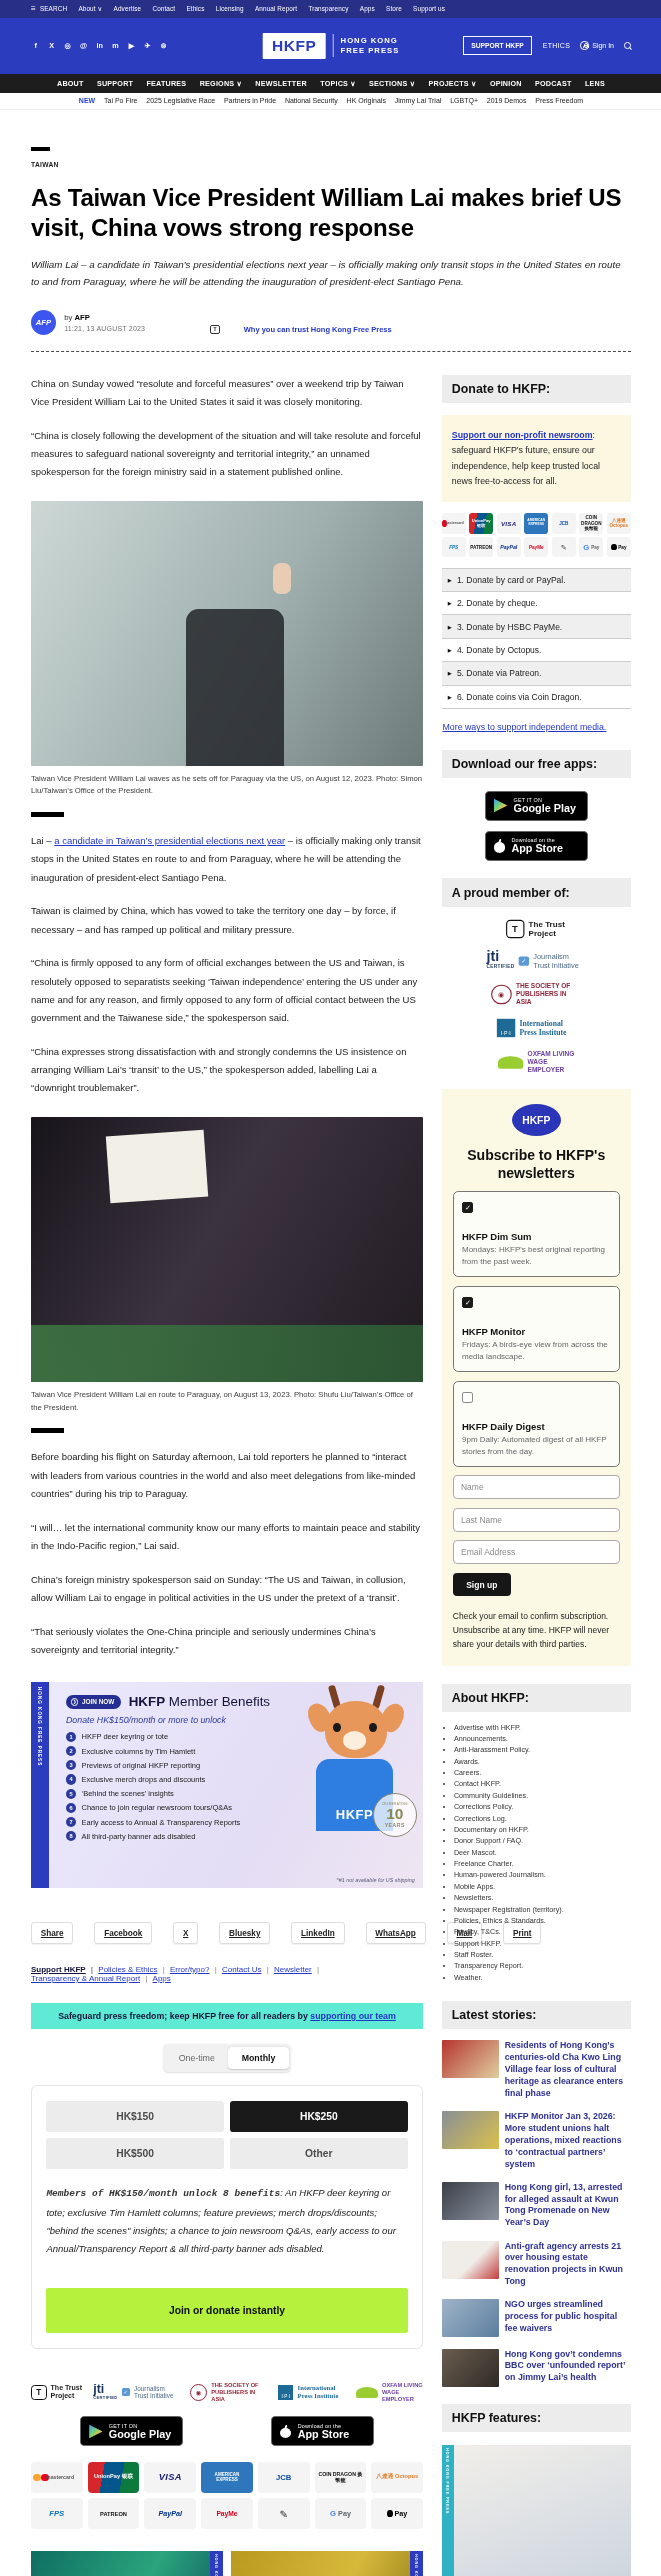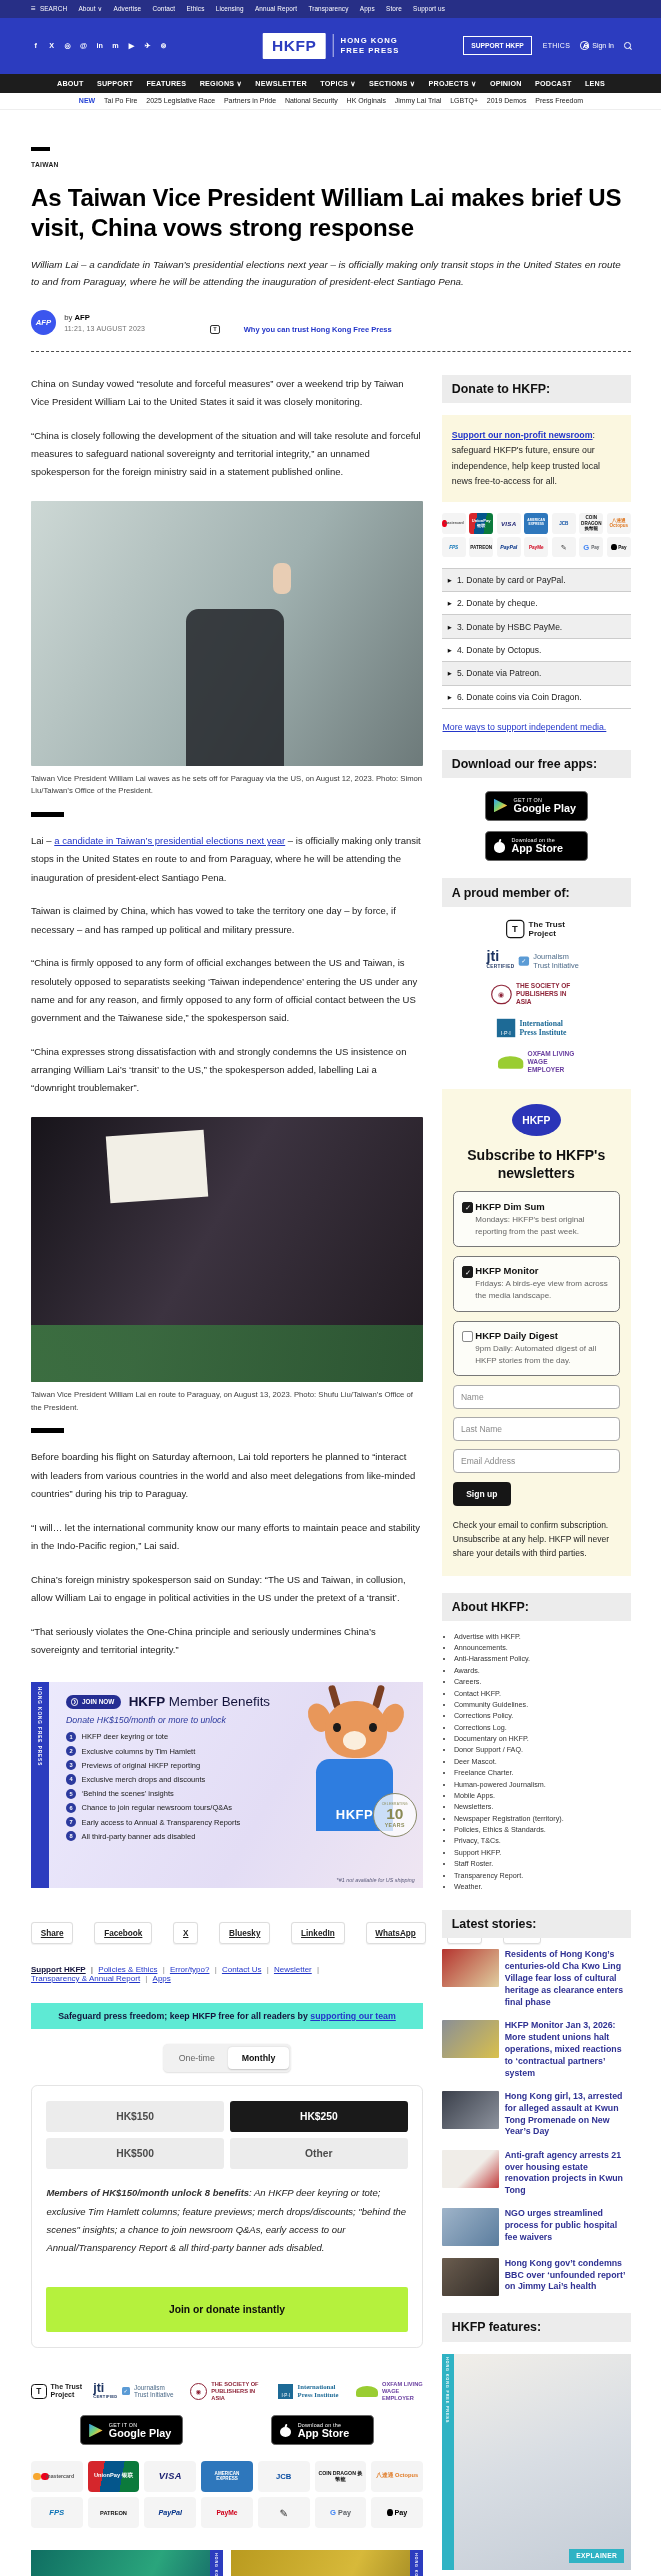--- a/index.html
+++ b/index.html
@@ -125,21 +125,21 @@
   .support-banner a { color:#2336c9; text-decoration:underline; cursor:pointer; }
   .toggle-wrap { display:flex; justify-content:center; margin-top:15.5px; }
   .toggle { background:#f1f1f1; border-radius:5.2px; padding:2.6px; display:flex; box-shadow:0 0.5px 1.5px rgba(0,0,0,.12); }
   .toggle span { padding:6.2px 13.4px; font-size:8.8px; color:#666; cursor:pointer; border-radius:4.1px; }
   .toggle .t-on { background:#fff; color:#111; font-weight:bold; box-shadow:0 0.5px 1.5px rgba(0,0,0,.18); }
   .donate-card { margin-top:13.4px; border:0.5px solid #e4e4e4; border-radius:6.2px; padding:14.4px; }
   .amounts { display:grid; grid-template-columns:1fr 1fr; gap:6.2px; }
   .amount-btn { height:31px; border:none; border-radius:3.1px; background:#ececec; color:#4c4c4c; font-size:10.3px; font-weight:bold; cursor:pointer; font-family:inherit; }
   .amount-btn.sel { background:#1a1a1a; color:#fff; }
   .member-desc { margin-top:14.4px; font-style:italic; font-size:9px; line-height:1.8; color:#555; }
-  .member-desc strong { color:#333; }
+  .member-desc strong { color:#333;font-family:Liberation Mono, monospace; }
   .green-cta { margin-top:14.4px; width:100%; height:45px; background:#b5f13d; border:none; border-radius:2.1px; font-size:10.3px; font-weight:bold; color:#0d0d0d; cursor:pointer; font-family:inherit; }
 
   
   .logos-row { margin:33px 0 5.2px; display:flex; align-items:center; justify-content:space-between; }
   .lg { display:flex; align-items:center; gap:4.1px; }
   .tp-ic { width:15.5px; height:15.5px; border:1.3px solid #111; border-radius:3.6px; display:flex; align-items:center; justify-content:center; font-weight:bold; font-size:8.2px; }
   .tp-tx { font-weight:bold; font-size:7px; line-height:1.15; width:33px; }
   .jti-mark { font-weight:bold; font-size:12.4px; color:#1d3461; line-height:.8; }
   .jti-cert { font-size:4.1px; font-weight:bold; color:#1d3461; letter-spacing:0.3px; }
   .jti-chk { width:8.2px; height:8.2px; background:#5b9bd5; color:#fff; font-size:5.2px; display:flex; align-items:center; justify-content:center; border-radius:1.5px; }
@@ -205,21 +205,21 @@
   .acc-row:nth-child(odd) { background:#efefef; }
   .acc-arrow { font-size:5.2px; color:#111; }
   .more-ways { display:block; margin:13.4px 1px 0; color:#2336c9; text-decoration:underline; font-size:8.8px; cursor:pointer; }
   .side-badges { margin-top:12.4px; display:flex; flex-direction:column; align-items:center; gap:10.3px; }
   .member-logos { margin-top:14.4px; display:flex; flex-direction:column; align-items:center; gap:15.5px; }
   .member-logos .lg { transform:scale(1.15); }
 
   .newsletter { margin-top:15.5px; background:#fbf8e3; padding:15.5px 11.3px; }
   .nl-logo { width:49px; height:32px; border-radius:50%; background:#2b35b8; color:#fff; font-weight:bold; font-size:10.3px; display:flex; align-items:center; justify-content:center; margin:0 auto; }
   .nl-title { margin-top:9.3px; text-align:center; font-size:14px; font-weight:bold; line-height:1.3; color:#111; }
-  .nl-card { margin-top:9.3px; background:#fdfdf8; border:0.8px solid #777; border-radius:5.2px; padding:8.2px; display:flex; gap:2px; cursor:pointer; }
+  .nl-card { margin-top:9.3px; background:#fdfdf8; border:0.8px solid #777; border-radius:5.2px; padding:8.2px; display:flex; gap:18px; cursor:pointer;flex-direction:column; }
   .nl-check { width:11.3px; height:11.3px; min-width:11.3px; border:0.8px solid #888; border-radius:2.1px; background:#fff; margin-top:1px; }
   .nl-check.checked { background:#1a1a1a; border-color:#1a1a1a; position:relative; }
   .nl-check.checked::after { content:"✓"; color:#fff; font-size:7.2px; position:absolute; left:2.1px; top:0.5px; }
   .nl-name { font-size:9.5px; font-weight:bold; color:#111; }
   .nl-desc { margin-top:2.1px; font-size:8px; line-height:1.5; color:#666; }
   .nl-input { width:100%; height:24px; margin-top:8.2px; border:0.5px solid #aaa; border-radius:4.1px; background:#fff; padding:0 7.2px; font-size:8.5px; color:#333; font-family:inherit; }
   .nl-input::placeholder { color:#8a8a8a; }
   .nl-signup { margin-top:9.3px; background:#161616; color:#fff; border:none; border-radius:4.1px; padding:6.7px 13.4px; font-size:8.5px; font-weight:bold; cursor:pointer; font-family:inherit; }
   .nl-confirm { margin-top:12.4px; font-size:8.5px; line-height:1.65; color:#1b1b1b; }
 
@@ -679,21 +679,21 @@
           <span class="nl-check"></span>
           <span>
               <div class="nl-name">HKFP Daily Digest</div>
               <div class="nl-desc">9pm Daily: Automated digest of all HKFP stories from the day.</div>
             </span>
         </div>
         <input class="nl-input" placeholder="Name" style="">
         <input class="nl-input" placeholder="Last Name" style="">
         <input class="nl-input" placeholder="Email Address" style="">
         <button class="nl-signup">Sign up</button>
-        <p class="nl-confirm">Check your email to confirm subscription. Unsubscribe at any help. HKFP will never share your details with third parties.</p>
+        <p class="nl-confirm">Check your email to confirm subscription. Unsubscribe at any time. HKFP will never share your details with third parties.</p>
       </div>
 
       <div class="side-band">About HKFP:</div>
       <ul class="about-list">
           <li>Advertise with HKFP.</li>
           <li>Announcements.</li>
           <li>Anti-Harassment Policy.</li>
           <li>Awards.</li>
           <li>Careers.</li>
           <li>Contact HKFP.</li>

